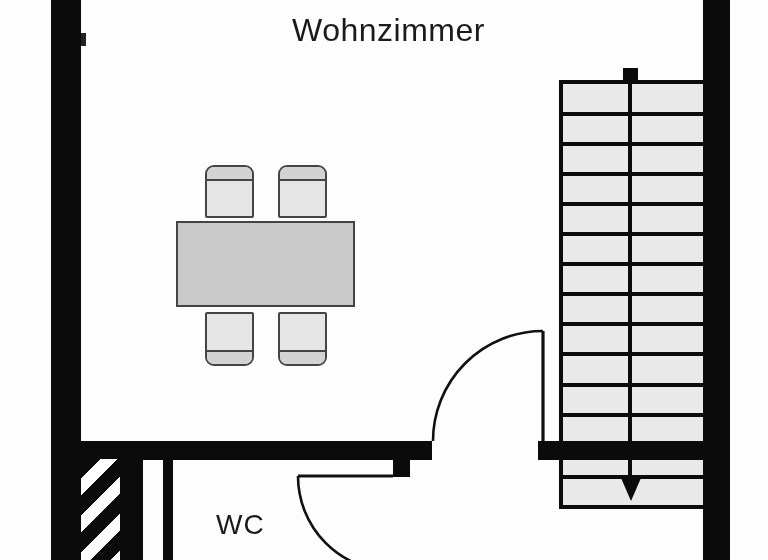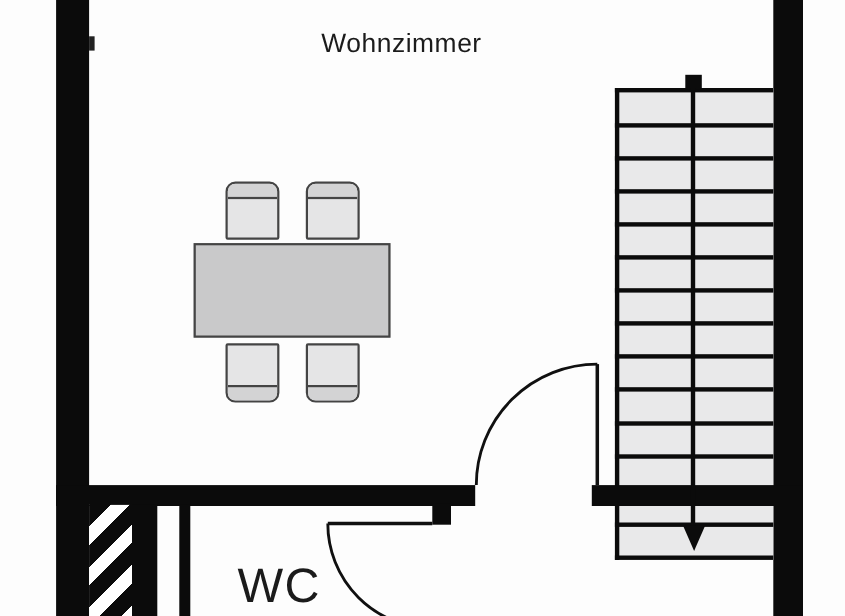--- a/index.html
+++ b/index.html
@@ -16,22 +16,22 @@
   html,body{margin:0;padding:0;}
   body{
     width:768px;height:560px;overflow:hidden;position:relative;
     background:var(--bg);
     font-family:"Liberation Sans", sans-serif;
   }
   .abs{position:absolute;}
   .wall{background:var(--wall);}
   
   .room-label{color:var(--text);white-space:nowrap;}
-  #label-wohnzimmer{left:292px;top:28px;font-size:24px;line-height:1;letter-spacing:0.5px;}
-  #label-wc{left:216px;top:511px;font-size:44px;line-height:1;letter-spacing:1px;}
+  #label-wohnzimmer{left:292px;top:14px;font-size:32px;line-height:1;letter-spacing:0.5px;}
+  #label-wc{left:216px;top:511px;font-size:28px;line-height:1;letter-spacing:1px;}
   
   #wall-left{left:51px;top:0;width:30px;height:560px;}
   #wall-left-notch{left:81px;top:33px;width:5px;height:13px;background:#222;}
   #wall-right{left:703px;top:0;width:27px;height:560px;}
   #wall-bottom-a{left:51px;top:441px;width:381px;height:19px;}
   #wall-bottom-b{left:538px;top:441px;width:192px;height:19px;z-index:5;}
   #wc-door-jamb{left:393px;top:458px;width:17px;height:19px;}
   
   #hatch-area{
     left:81px;top:459px;width:39px;height:101px;

